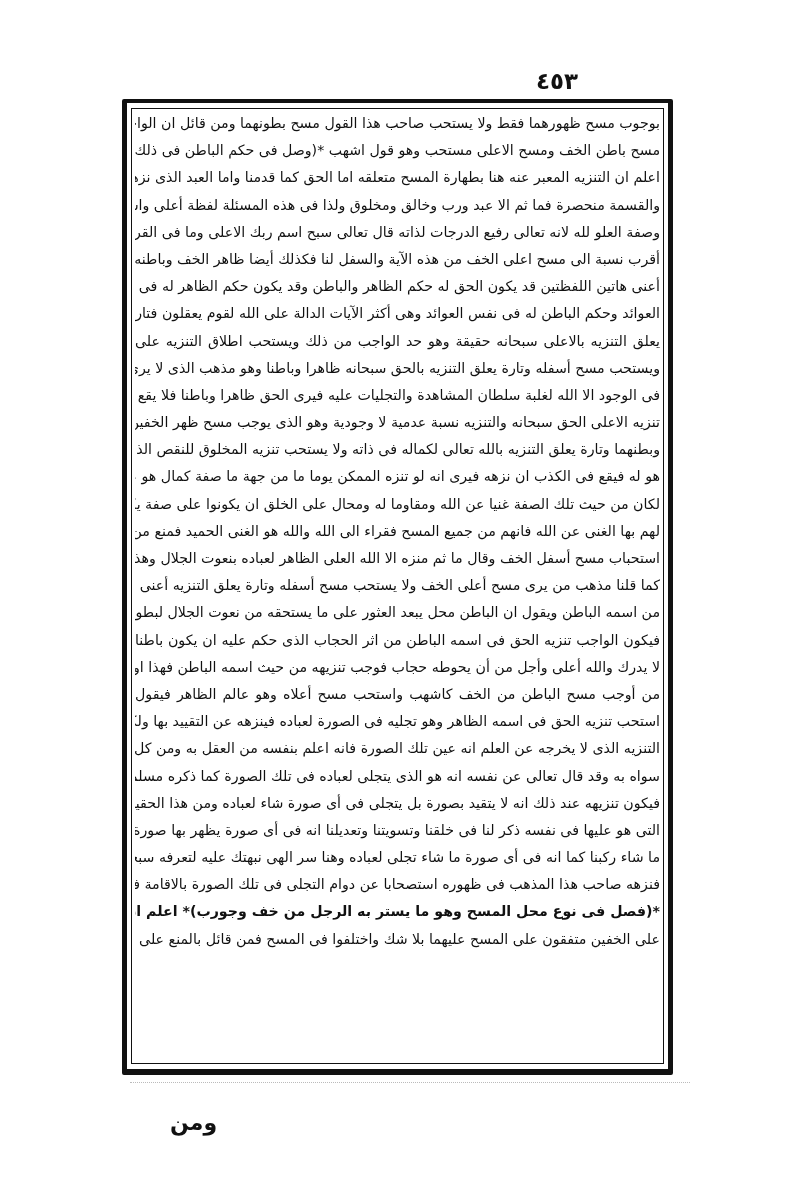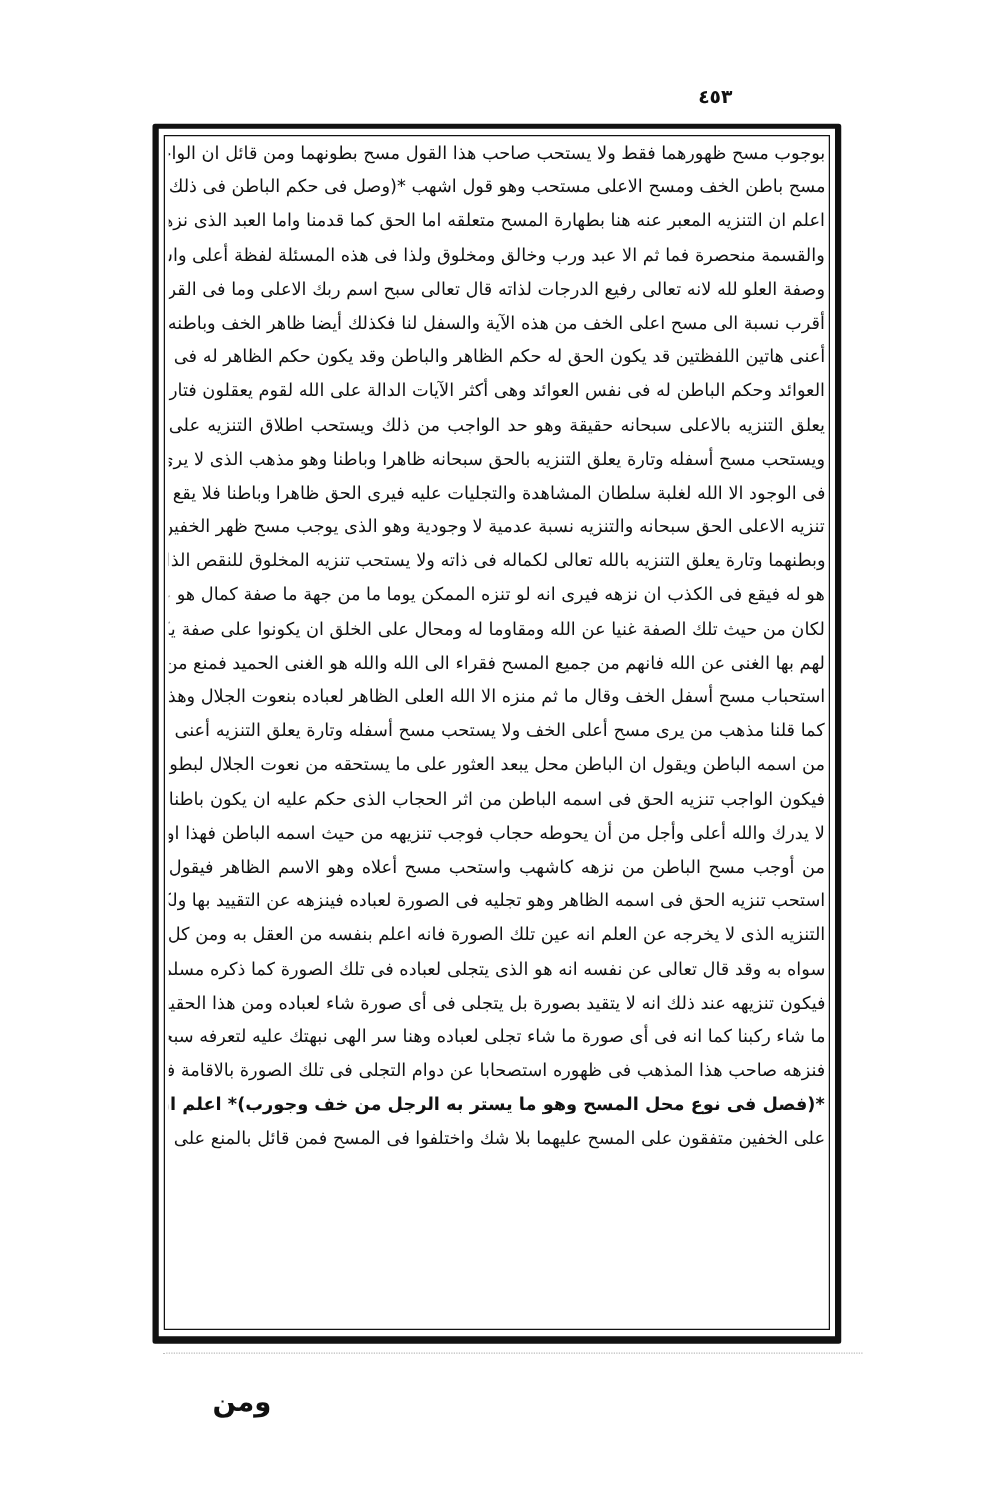--- a/index.html
+++ b/index.html
@@ -13,22 +13,22 @@
       position: relative;
       overflow: hidden;
       font-family: "DejaVu Sans", sans-serif;
       color: #111;
     }
     .page-number {
       position: absolute;
       left: 536px;
       top: 68px;
       width: 50px;
-      text-align: right;
-      font-size: 15px;
+      text-align: left;
+      font-size: 23px;
       font-weight: bold;
       letter-spacing: 1px;
     }
     .frame-outer {
       position: absolute;
       left: 122px;
       top: 99px;
       width: 551px;
       height: 976px;
       border-top: 4px solid #111;
@@ -110,25 +110,26 @@
     <span class="text-line">تنزيه الاعلى الحق سبحانه والتنزيه نسبة عدمية لا وجودية وهو الذى يوجب مسح ظهر الخفين</span>
     <span class="text-line">وبطنهما وتارة يعلق التنزيه بالله تعالى لكماله فى ذاته ولا يستحب تنزيه المخلوق للنقص الذاتى الذى</span>
     <span class="text-line">هو له فيقع فى الكذب ان نزهه فيرى انه لو تنزه الممكن يوما ما من جهة ما صفة كمال هو عليها</span>
     <span class="text-line">لكان من حيث تلك الصفة غنيا عن الله ومقاوما له ومحال على الخلق ان يكونوا على صفة يكون</span>
     <span class="text-line">لهم بها الغنى عن الله فانهم من جميع المسح فقراء الى الله والله هو الغنى الحميد فمنع من</span>
     <span class="text-line">استحباب مسح أسفل الخف وقال ما ثم منزه الا الله العلى الظاهر لعباده بنعوت الجلال وهذا</span>
     <span class="text-line">كما قلنا مذهب من يرى مسح أعلى الخف ولا يستحب مسح أسفله وتارة يعلق التنزيه أعنى وجوبه</span>
     <span class="text-line">من اسمه الباطن ويقول ان الباطن محل يبعد العثور على ما يستحقه من نعوت الجلال لبطونه</span>
     <span class="text-line">فيكون الواجب تنزيه الحق فى اسمه الباطن من اثر الحجاب الذى حكم عليه ان يكون باطنا</span>
     <span class="text-line">لا يدرك والله أعلى وأجل من أن يحوطه حجاب فوجب تنزيهه من حيث اسمه الباطن فهذا اوجه</span>
-    <span class="text-line">من أوجب مسح الباطن من نزهه كاشهب واستحب مسح أعلاه وهو الاسم الظاهر فيقول</span>
+    <span class="text-line">من أوجب مسح الباطن من الخف كاشهب واستحب مسح أعلاه وهو عالم الظاهر فيقول</span>
     <span class="text-line">استحب تنزيه الحق فى اسمه الظاهر وهو تجليه فى الصورة لعباده فينزهه عن التقييد بها ولكن</span>
     <span class="text-line">التنزيه الذى لا يخرجه عن العلم انه عين تلك الصورة فانه اعلم بنفسه من العقل به ومن كل عالم</span>
     <span class="text-line">سواه به وقد قال تعالى عن نفسه انه هو الذى يتجلى لعباده فى تلك الصورة كما ذكره مسلم فى صحيحه</span>
     <span class="text-line">فيكون تنزيهه عند ذلك انه لا يتقيد بصورة بل يتجلى فى أى صورة شاء لعباده ومن هذا الحقيقة</span>
+    <span class="text-line">التى هو عليها فى نفسه ذكر لنا فى خلقنا وتسويتنا وتعديلنا انه فى أى صورة يظهر بها صورة</span>
     <span class="text-line">ما شاء ركبنا كما انه فى أى صورة ما شاء تجلى لعباده وهنا سر الهى نبهتك عليه لتعرفه سبحانه به</span>
     <span class="text-line">فنزهه صاحب هذا المذهب فى ظهوره استصحابا عن دوام التجلى فى تلك الصورة بالاقامة فيها</span>
     <span class="text-line heading">*(فصل فى نوع محل المسح وهو ما يستر به الرجل من خف وجورب)* اعلم ان القائلين بالمسح</span>
     <span class="text-line">على الخفين متفقون على المسح عليهما بلا شك واختلفوا فى المسح فمن قائل بالمنع على الاطلاق</span>
   </div>
 </div>
 
 <div class="scan-noise"></div>
 
 <div class="catchword">ومن</div>

